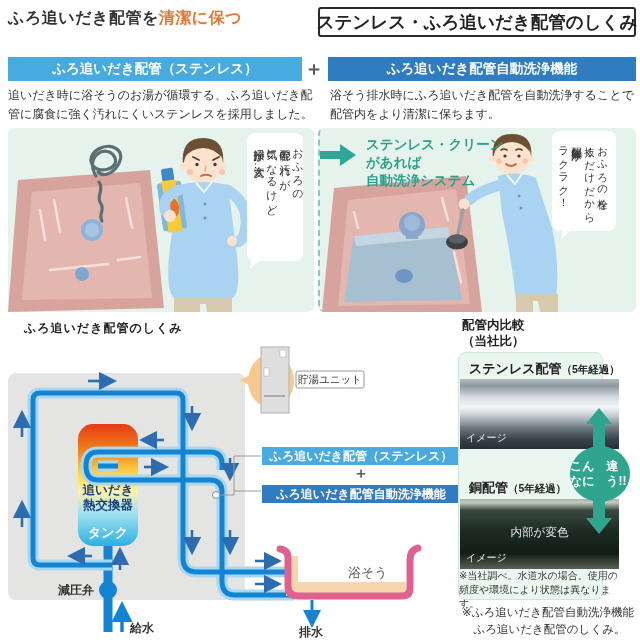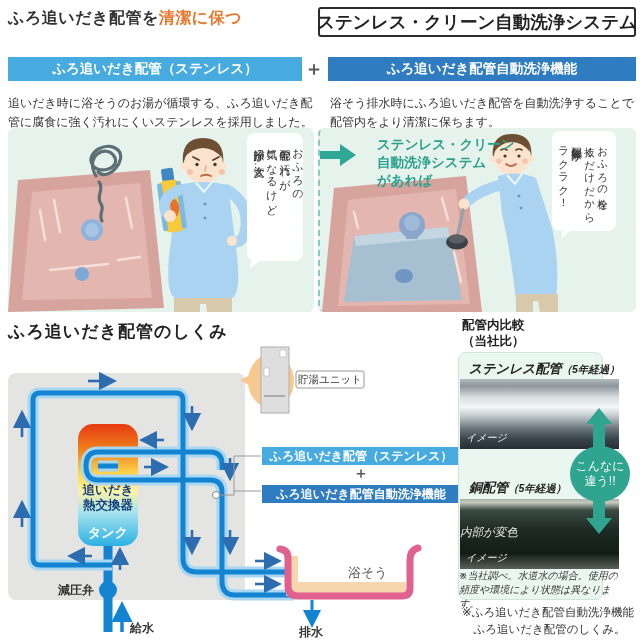--- a/index.html
+++ b/index.html
@@ -10,62 +10,62 @@
   .title{left:8px;top:8px;font-size:16px;font-weight:bold;letter-spacing:.5px;white-space:nowrap;}
   .title .orange{color:#e8772c;}
   .title-box{left:318px;top:7px;width:318px;height:30px;border:2px solid #2b2b2b;border-radius:3px;
              display:flex;align-items:center;justify-content:center;font-size:17.5px;font-weight:bold;color:#222;box-sizing:border-box;white-space:nowrap;}
   
   .bar{height:24px;display:flex;align-items:center;justify-content:center;color:#fff;font-weight:bold;font-size:13.5px;white-space:nowrap;}
   .bar-left{left:8px;top:57px;width:294px;background:#47abe0;}
   .bar-plus{left:300px;top:57px;width:28px;height:24px;display:flex;align-items:center;justify-content:center;color:#595959;font-weight:bold;font-size:19px;}
   .bar-right{left:328px;top:57px;width:308px;background:#2f7cc0;}
   .para{top:86px;font-size:12px;line-height:1.55;color:#333;}
-  .para-left{left:8px;width:310px;margin-top:8px;}
-  .para-right{left:330px;width:308px;margin-top:8px;}
+  .para-left{left:8px;width:310px;}
+  .para-right{left:330px;width:308px;}
   
   .panel{top:128px;height:184px;background:#e6f2ec;border-radius:6px;}
   .panel-left{left:8px;width:306px;}
   .panel-right{left:318px;width:318px;border-left:2px dashed #86ccba;box-sizing:border-box;}
   .bubble{position:absolute;background:#fff;border-radius:8px;}
   .bubble .vtext{writing-mode:vertical-rl;font-size:11px;line-height:13px;color:#333;padding:8px 5px;height:calc(100% - 16px);letter-spacing:1px;}
   .bubble .vtext div{display:block;}
   .tail1{position:absolute;left:4px;bottom:-9px;width:0;height:0;border-top:13px solid #fff;border-right:11px solid transparent;transform:rotate(12deg);}
   .tail2{position:absolute;left:10px;bottom:-9px;width:0;height:0;border-top:13px solid #fff;border-right:11px solid transparent;transform:rotate(8deg);}
-  .caption{position:absolute;left:46px;top:8px;font-size:13.5px;font-weight:bold;color:#2aa18d;line-height:1.32;margin-left:11px;}
-  
-  .sec-title{left:8px;top:320px;font-size:17px;font-weight:bold;color:#222;letter-spacing:1px;}
+  .caption{position:absolute;left:46px;top:8px;font-size:13.5px;font-weight:bold;color:#2aa18d;line-height:1.32;}
+  
+  .sec-title{left:24px;top:320px;font-size:12px;font-weight:bold;color:#222;letter-spacing:1px;}
   .pipe-label{width:198px;height:18px;display:flex;align-items:center;justify-content:center;color:#fff;font-weight:bold;font-size:12px;white-space:nowrap;}
   .pl-1{left:262px;top:447px;background:#47abe0;}
   .pl-plus{left:262px;top:465px;width:198px;height:16px;display:flex;align-items:center;justify-content:center;color:#595959;font-weight:bold;font-size:15px;}
   .pl-2{left:262px;top:485px;background:#2f7cc0;}
   
   .cmp-head{left:462px;top:317px;font-size:12.5px;font-weight:bold;color:#222;line-height:1.3;text-align:right;}
-  .cmp-box{left:458px;top:352px;width:145px;height:248px;background:#eaf6f0;border:1px solid #cfe5da;border-radius:8px;box-sizing:border-box;font-style:italic;}
+  .cmp-box{left:458px;top:352px;width:145px;height:248px;background:#eaf6f0;border:1px solid #cfe5da;border-radius:8px;box-sizing:border-box;}
   .cmp-label{position:absolute;left:10px;font-size:13px;font-weight:bold;color:#222;white-space:nowrap;}
   .cmp-label small{font-size:10.5px;font-weight:bold;}
   .photo{position:absolute;left:1px;width:159px;height:70px;}
   .photo-steel{top:26px;background:linear-gradient(180deg,#b4bbc0 0%,#8e979d 10%,#d8dde0 26%,#f4f6f7 40%,#c6cdd1 52%,#6e797f 70%,#39434a 86%,#262f35 100%);}
   .photo-copper{top:146px;background:linear-gradient(180deg,#aab2a8 0%,#c4c9bd 5%,#3a4a42 16%,#1d2a24 45%,#131d18 78%,#4a5148 95%,#5a6058 100%);}
   .img-cap{position:absolute;left:6px;bottom:4px;color:#f0f0f0;font-size:10px;}
-  .discolor{position:absolute;width:100%;top:26px;text-align:left;color:#e8e8e8;font-size:11.5px;}
+  .discolor{position:absolute;width:100%;top:26px;text-align:center;color:#e8e8e8;font-size:11.5px;}
   .badge{left:570px;top:446px;width:60px;height:56px;border-radius:50%;background:#2fa58f;color:#fff;
-         display:flex;flex-direction:column;align-items:center;justify-content:center;font-size:12px;font-weight:normal;line-height:1.25;z-index:5;}
+         display:flex;flex-direction:row;align-items:center;justify-content:center;font-size:12px;font-weight:bold;line-height:1.25;z-index:5;}
   .t-arrow{z-index:4;}
   .footnote{left:462px;top:604px;font-size:11.5px;color:#333;line-height:1.45;}
   .footnote .indent{padding-left:1em;}
   svg{display:block;}
 </style>
 </head>
 <body>
 
 <div class="abs title">
   <span>ふろ追いだき配管を</span><span class="orange">清潔に保つ</span>
 </div>
-<div class="abs title-box">ステンレス・クリーン自動洗浄システム</div>
+<div class="abs title-box">ステンレス・ふろ追いだき配管のしくみ</div>
 
 <div class="abs bar bar-left">ふろ追いだき配管（ステンレス）</div>
 <div class="abs bar-plus">＋</div>
 <div class="abs bar bar-right">ふろ追いだき配管自動洗浄機能</div>
 <div class="abs para para-left">追いだき時に浴そうのお湯が循環する、ふろ追いだき配管に腐食に強く汚れにくいステンレスを採用しました。</div>
 <div class="abs para para-right">浴そう排水時にふろ追いだき配管を自動洗浄することで配管内をより清潔に保ちます。</div>
 
 <div class="abs panel panel-left">
   <svg width="306" height="184" viewBox="0 0 306 184">
 
@@ -166,22 +166,22 @@
       <path d="M 184,56 Q 160,62 149,72" stroke="#a9d3f0" stroke-width="11" fill="none" stroke-linecap="round"></path>
       <circle cx="144" cy="76" r="5.5" fill="#fde3cd"></circle>
       <path d="M 143,82 L 138,106" stroke="#9aa1a6" stroke-width="3.5" stroke-linecap="round"></path>
       <ellipse cx="137" cy="114" rx="11" ry="7.5" fill="#3b4046"></ellipse>
       <ellipse cx="137" cy="111" rx="8.5" ry="4.5" fill="#5a6066"></ellipse>
       <path d="M 196,166 L 238,166 L 238,184 L 220,184 L 218,173 L 213,173 L 213,184 L 196,184 Z" fill="#d6c9ac"></path>
     </g>
   </svg>
   <div class="caption">
     <div>ステンレス・クリーン</div>
+    <div>があれば</div>
     <div>自動洗浄システム</div>
-    <div>があれば</div>
   </div>
   <div class="bubble" style="left:232px;top:3px;width:64px;height:100px;">
     <div class="vtext" style="font-size:10.5px;">
       <div>おふろの栓を</div>
       <div>抜くだけだから</div>
       <div>配管掃除が</div>
       <div>ラクラク！</div>
     </div>
     <div class="tail2"></div>
   </div>

